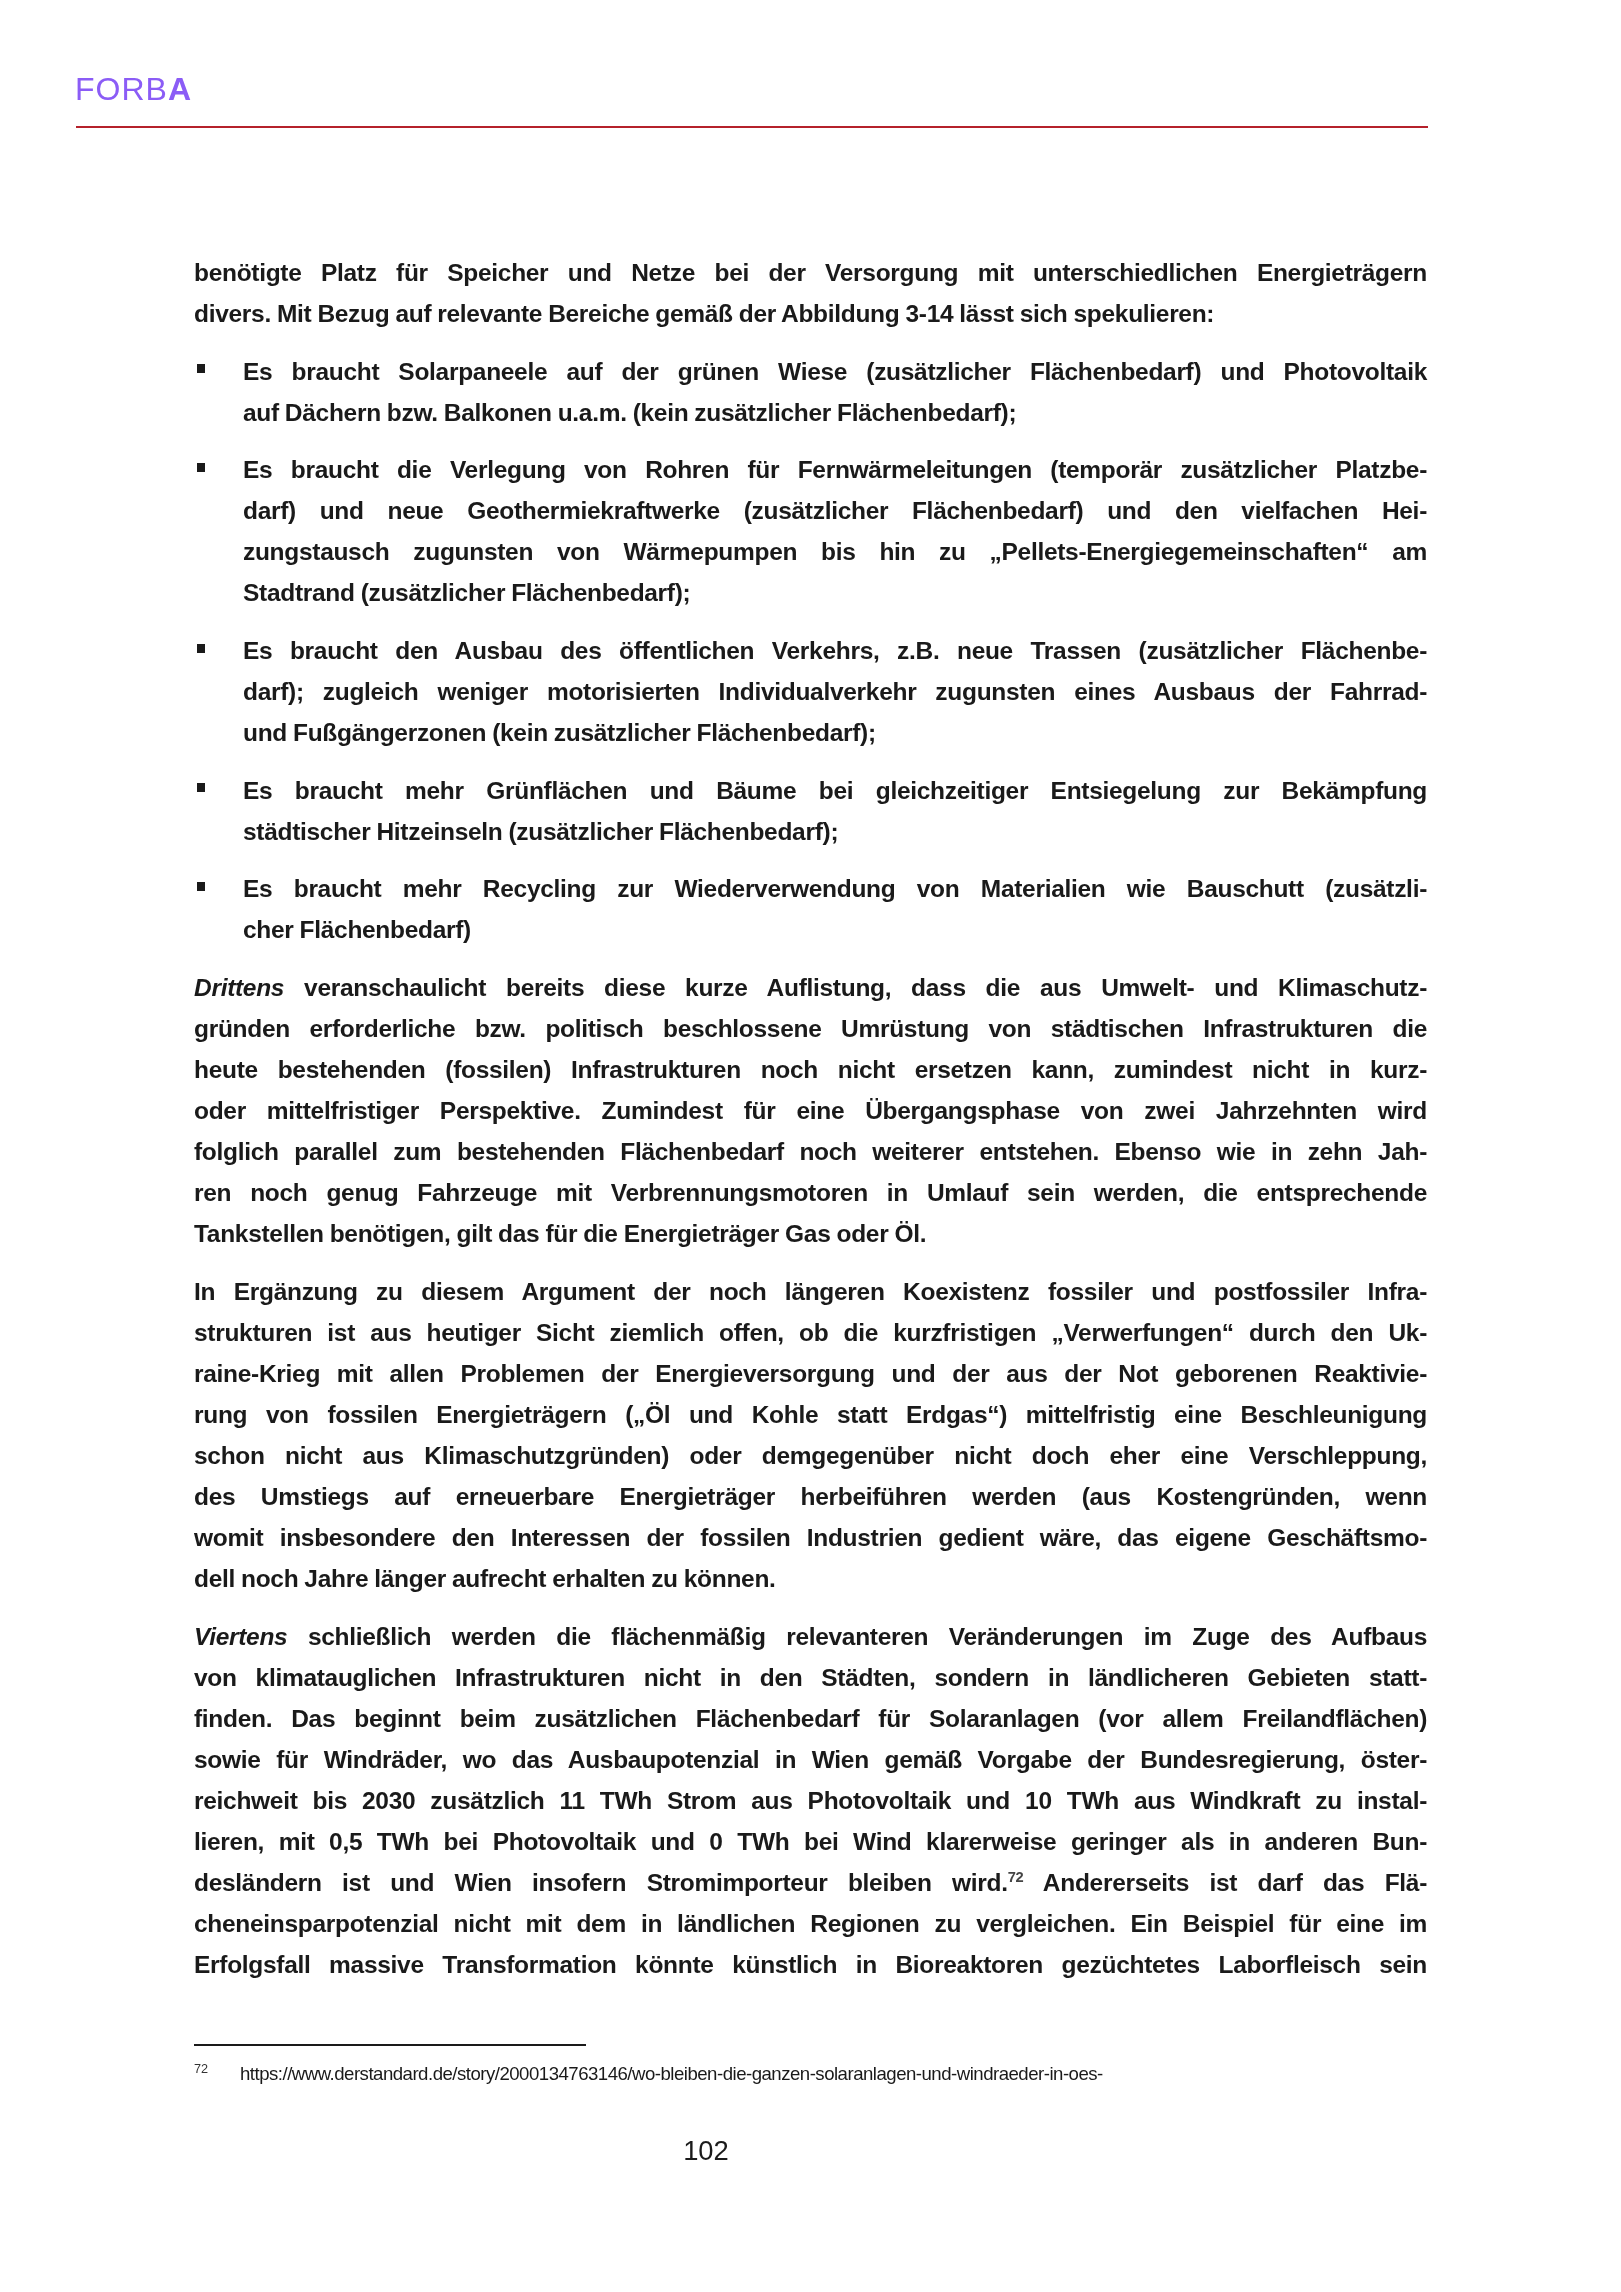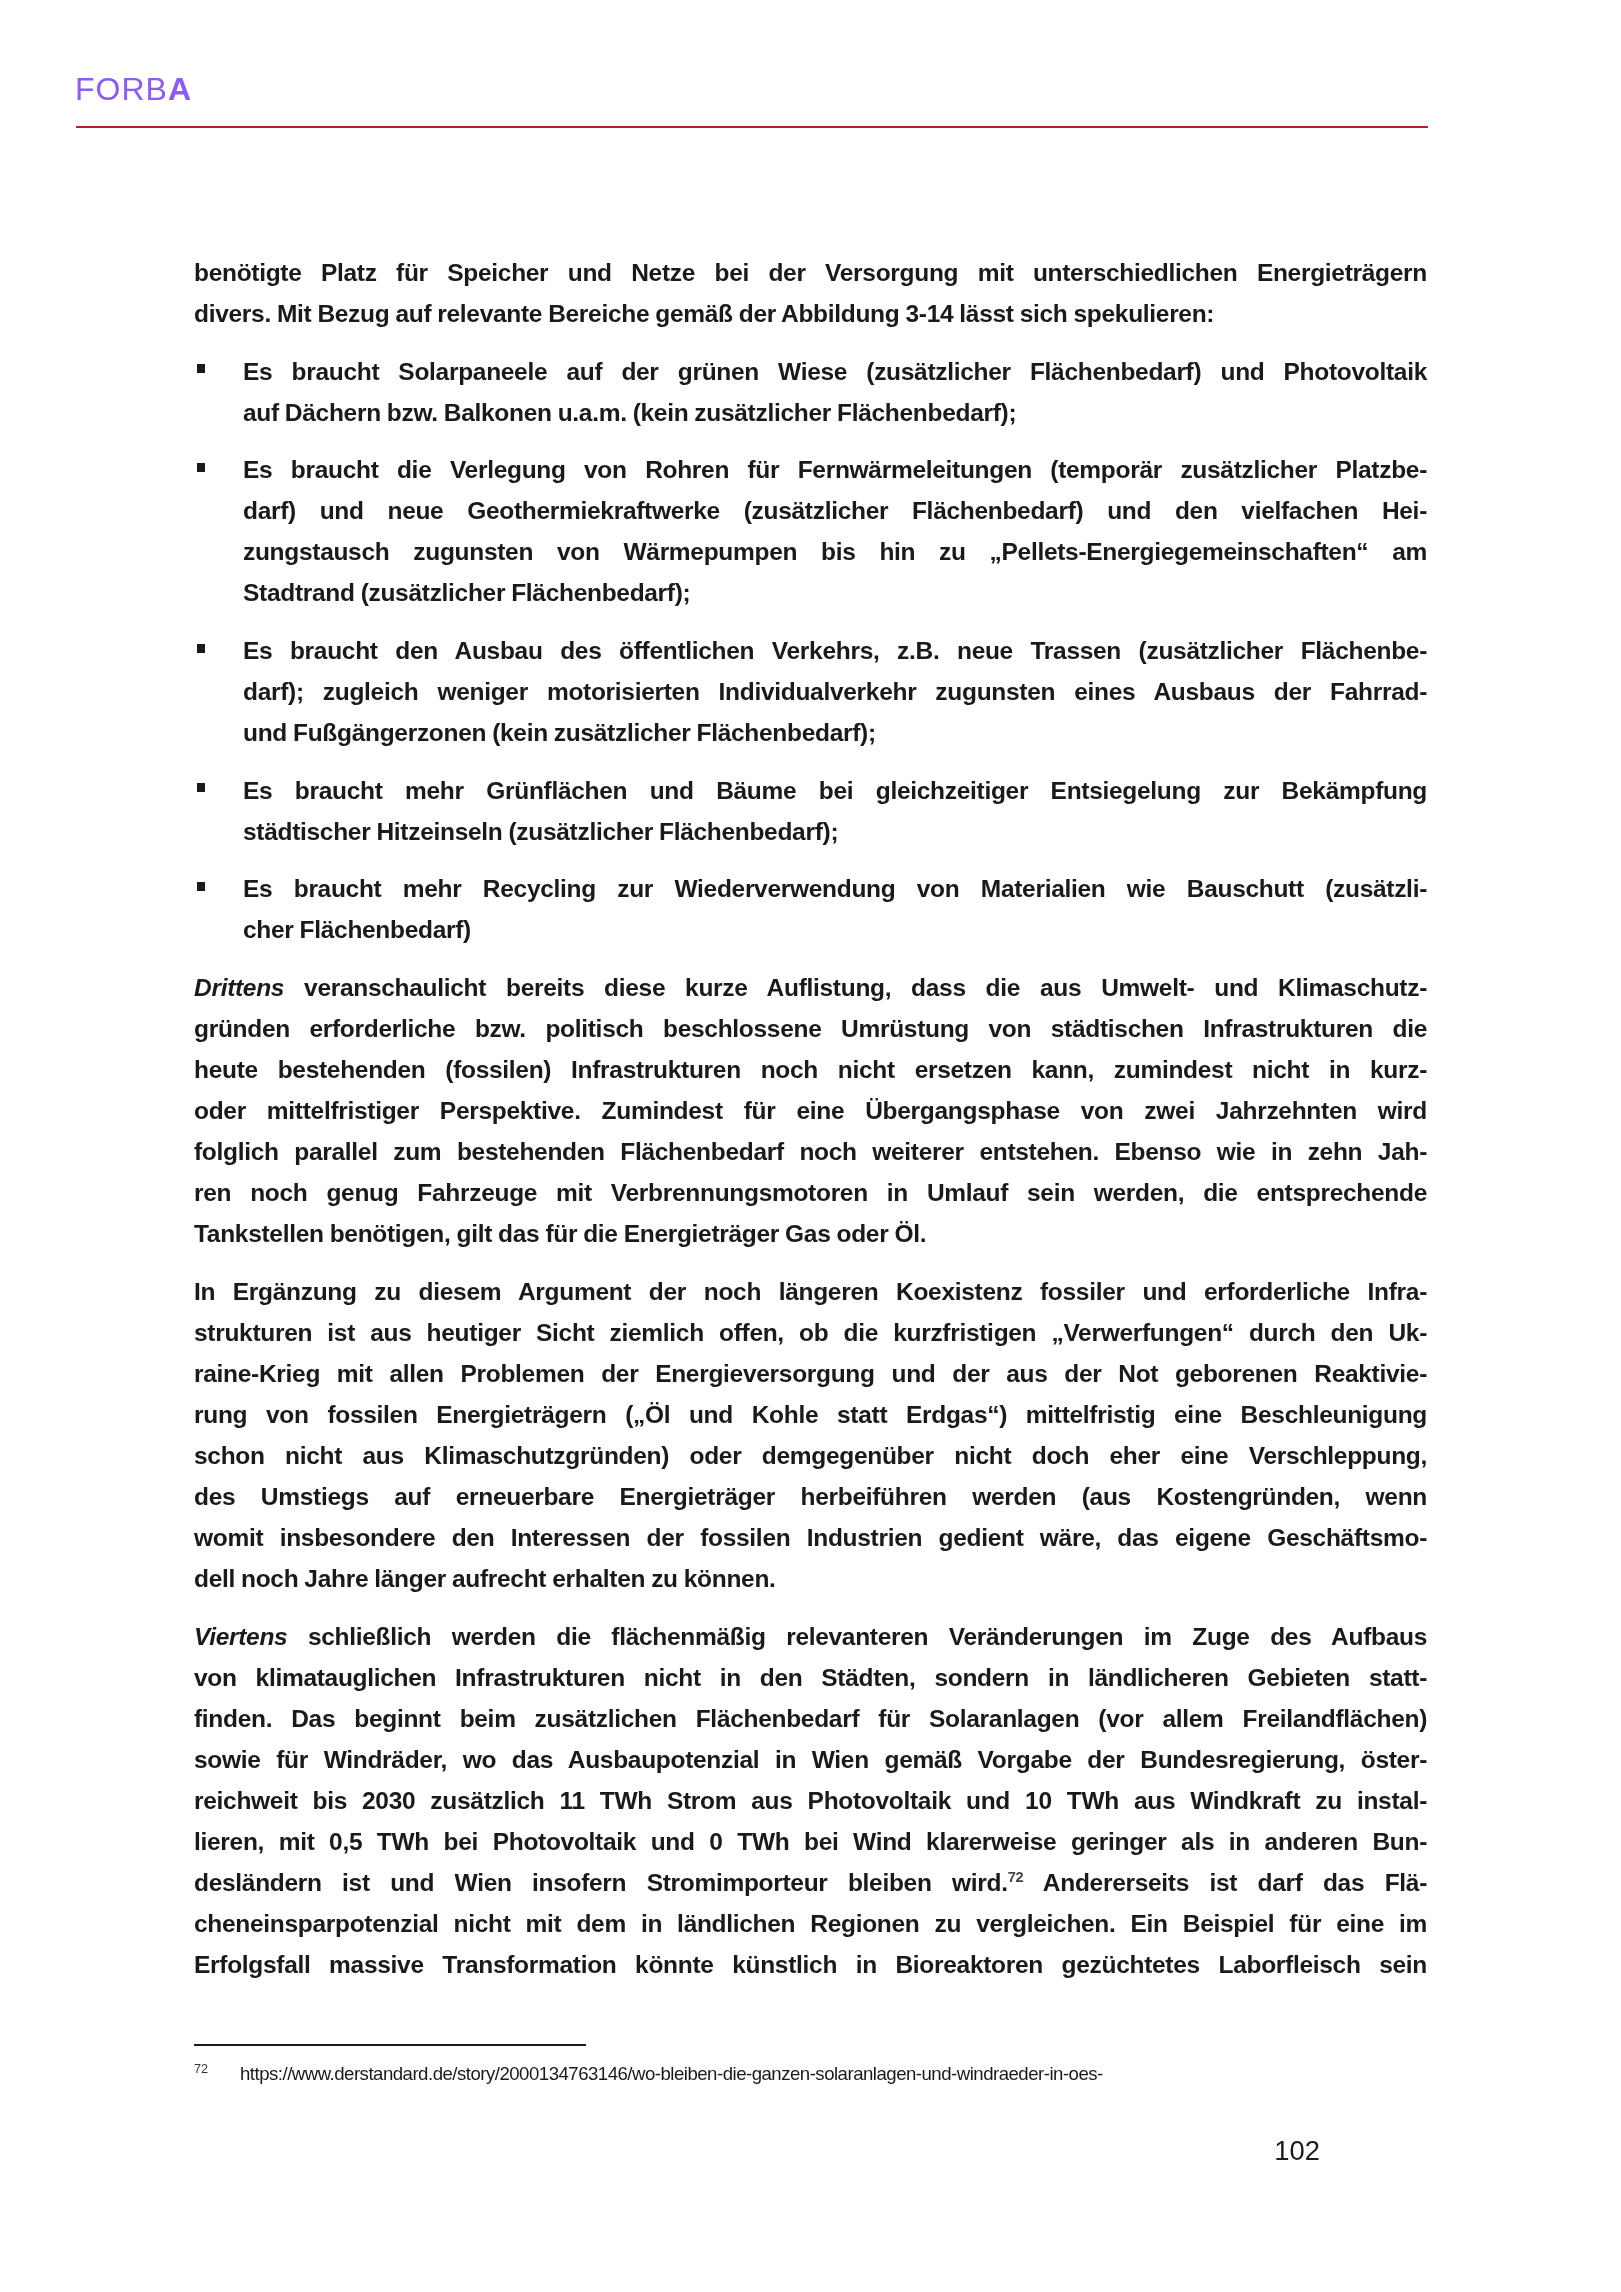--- a/index.html
+++ b/index.html
@@ -23,22 +23,22 @@
   .bullet-mark { position: absolute; left: 2.9px; top: 13.7px; width: 7.8px; height: 8.8px; background: #1a1a1a; }
 
   .fn-rule { position: absolute; left: 194px; top: 2044px; width: 392px; height: 2px; background: #1a1a1a; }
   .footnote { position: absolute; left: 194px; top: 2062px; width: 1233px; font-size: 18.6px; }
   .fn-num { position: absolute; left: 0; top: 0; font-size: 12.7px; line-height: 15.7px; color: #333; }
   .fn-text { position: absolute; left: 46px; top: 2px; width: 1186px; }
   .fn-line { display: block; height: 20.6px; line-height: 20.6px; white-space: nowrap;
              text-align: justify; text-align-last: justify; letter-spacing: -0.5px; }
   .fn-line.last { text-align-last: left; }
 
-  .page-number { position: absolute; left: 0; width: 1320px; top: 2135px; text-align: right;
-                 font-size: 27.4px; line-height: 31px; color: #1a1a1a; padding-right: 0; }
+  .page-number { position: absolute; left: 0; width: 1320px; top: 2135px; text-align: center;
+                 font-size: 27.4px; line-height: 31px; color: #1a1a1a; padding-right: 0; padding-left: 46px; }
   .page-number span { position: relative; left: 0px; }
 </style>
 </head>
 <body>
 
 <div class="logo">
   <span>FORB</span><span class="bold">A</span>
 </div>
 <div class="header-rule"></div>
 
@@ -86,21 +86,21 @@
     <span class="line"><span class="it">Drittens</span><span> veranschaulicht bereits diese kurze Auflistung, dass die aus Umwelt- und Klimaschutz-</span></span>
     <span class="line">gründen erforderliche bzw. politisch beschlossene Umrüstung von städtischen Infrastrukturen die</span>
     <span class="line">heute bestehenden (fossilen) Infrastrukturen noch nicht ersetzen kann, zumindest nicht in kurz-</span>
     <span class="line">oder mittelfristiger Perspektive. Zumindest für eine Übergangsphase von zwei Jahrzehnten wird</span>
     <span class="line">folglich parallel zum bestehenden Flächenbedarf noch weiterer entstehen. Ebenso wie in zehn Jah-</span>
     <span class="line">ren noch genug Fahrzeuge mit Verbrennungsmotoren in Umlauf sein werden, die entsprechende</span>
     <span class="line last">Tankstellen benötigen, gilt das für die Energieträger Gas oder Öl.</span>
   </div>
 
   <div class="para">
-    <span class="line">In Ergänzung zu diesem Argument der noch längeren Koexistenz fossiler und erforderliche Infra-</span>
+    <span class="line">In Ergänzung zu diesem Argument der noch längeren Koexistenz fossiler und postfossiler Infra-</span>
     <span class="line">strukturen ist aus heutiger Sicht ziemlich offen, ob die kurzfristigen „Verwerfungen“ durch den Uk-</span>
     <span class="line">raine-Krieg mit allen Problemen der Energieversorgung und der aus der Not geborenen Reaktivie-</span>
     <span class="line">rung von fossilen Energieträgern („Öl und Kohle statt Erdgas“) mittelfristig eine Beschleunigung</span>
     <span class="line">schon nicht aus Klimaschutzgründen) oder demgegenüber nicht doch eher eine Verschleppung,</span>
     <span class="line">des Umstiegs auf erneuerbare Energieträger herbeiführen werden (aus Kostengründen, wenn</span>
     <span class="line">womit insbesondere den Interessen der fossilen Industrien gedient wäre, das eigene Geschäftsmo-</span>
     <span class="line last">dell noch Jahre länger aufrecht erhalten zu können.</span>
   </div>
 
   <div class="para">

